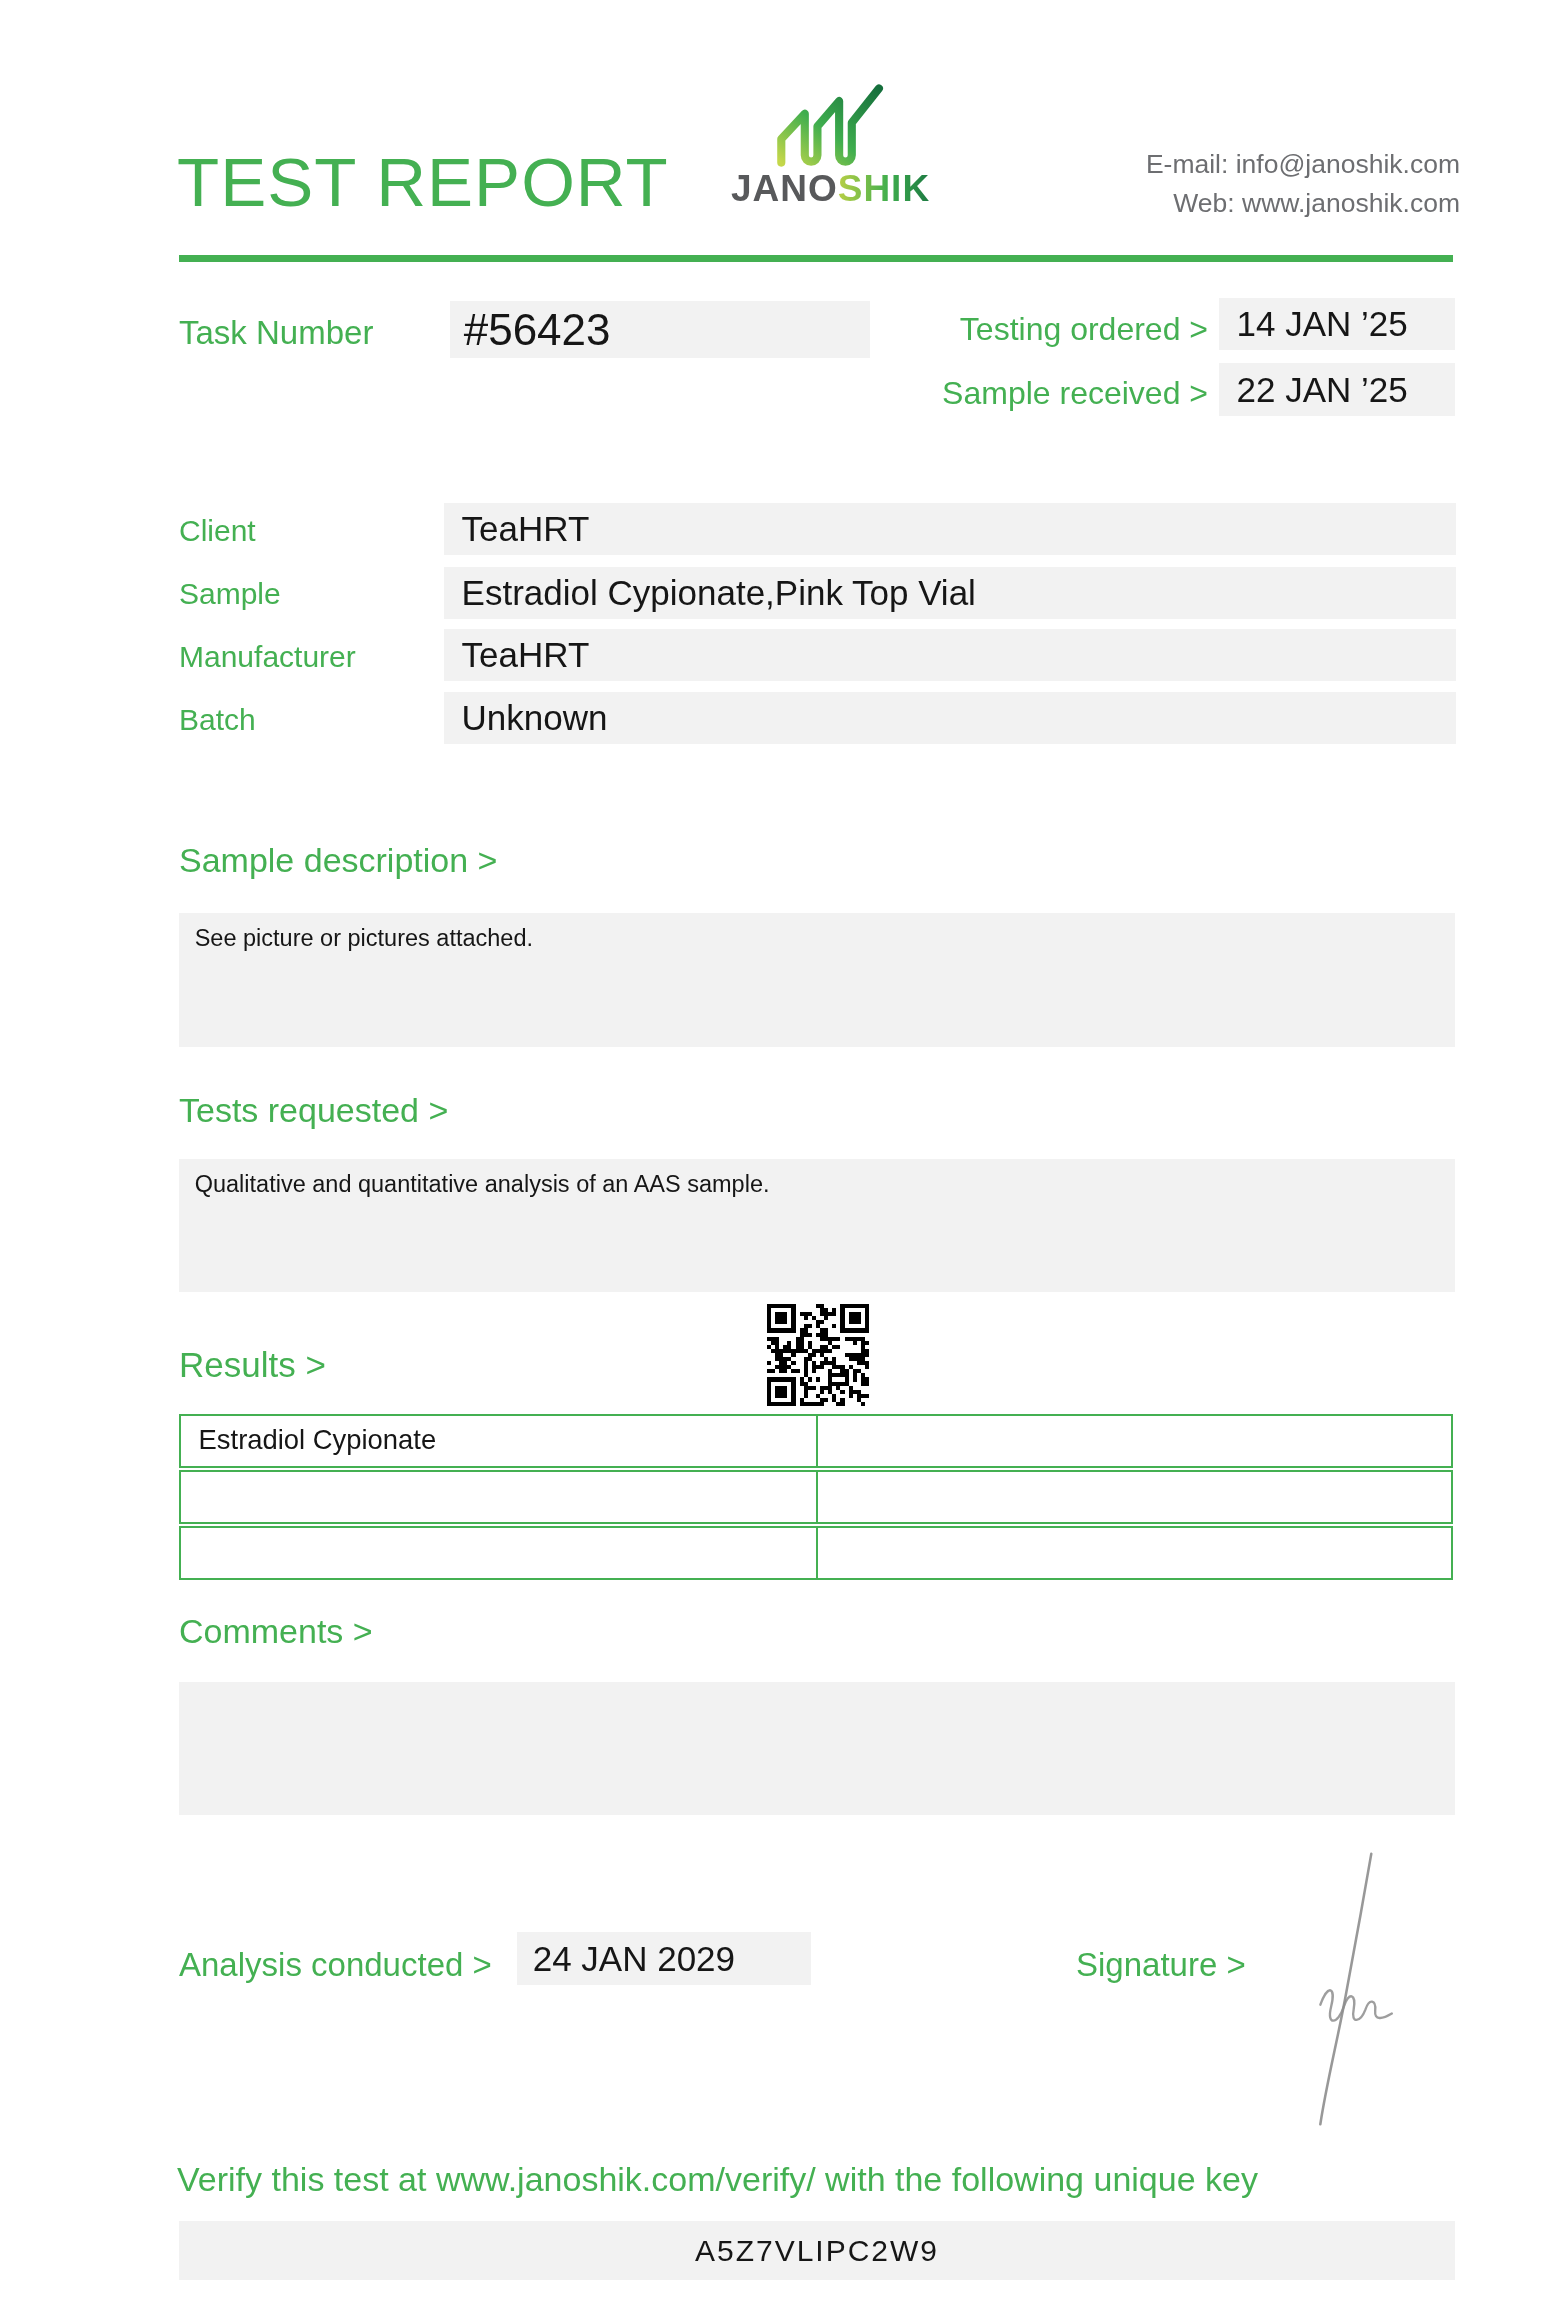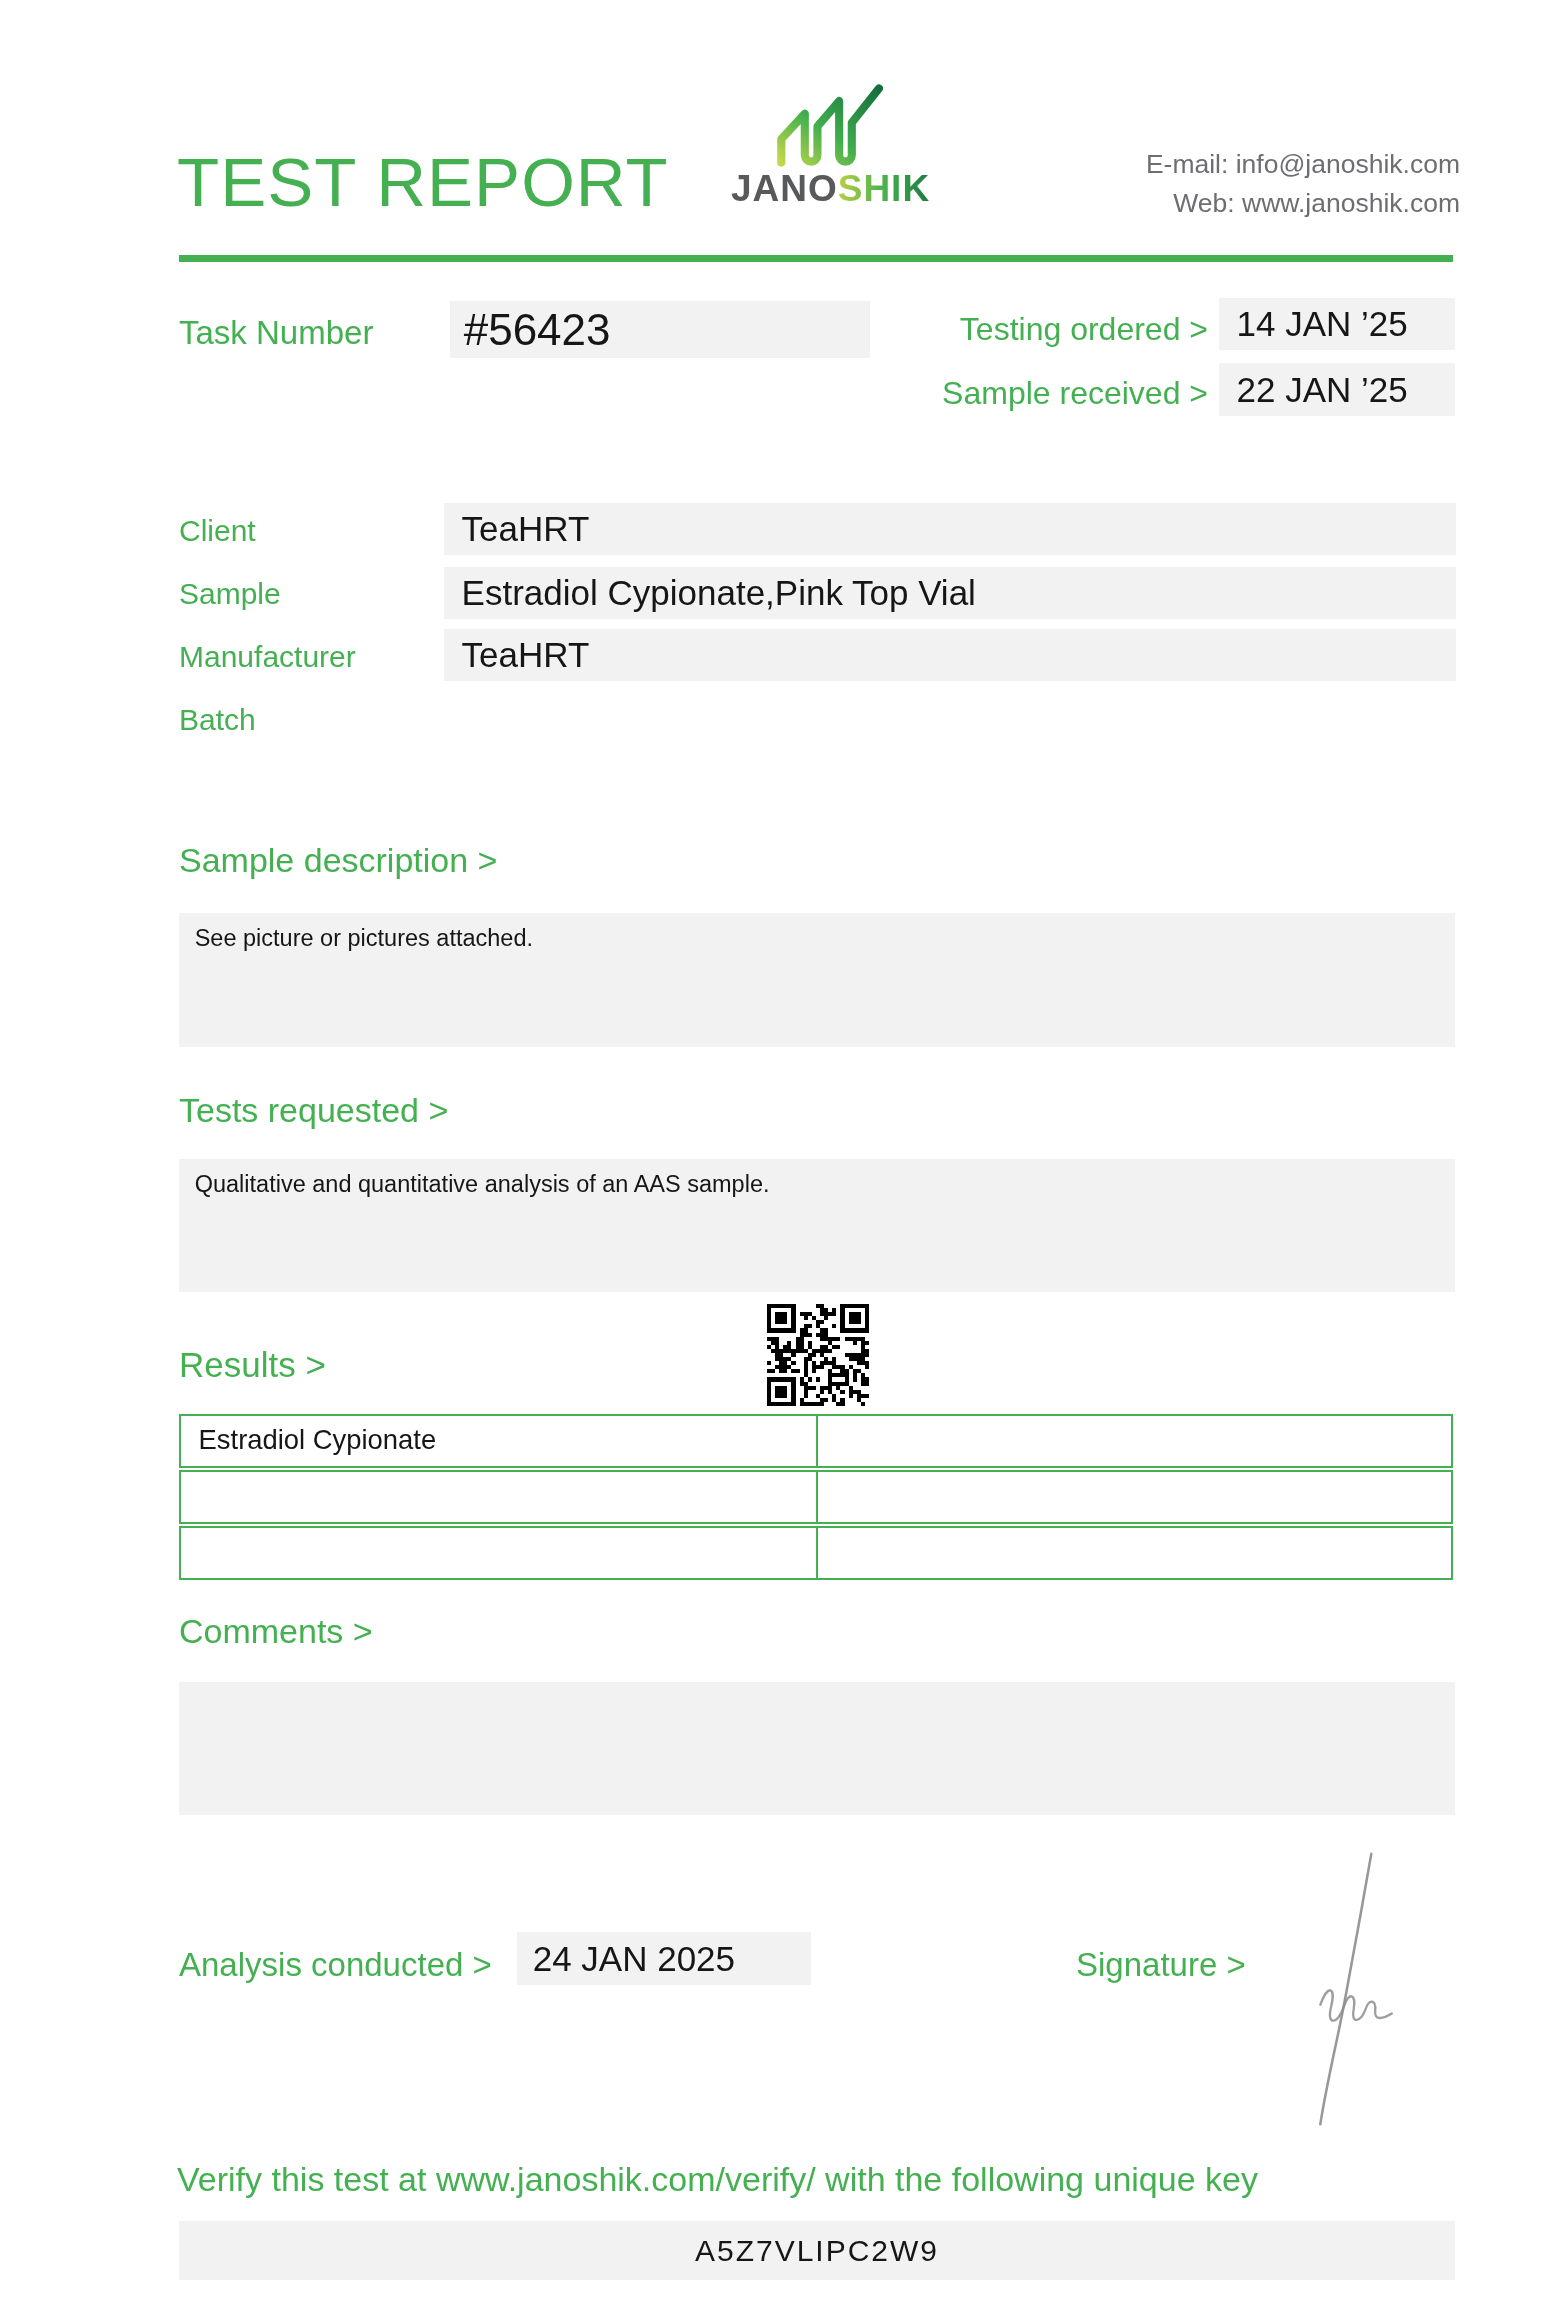--- a/index.html
+++ b/index.html
@@ -92,20 +92,23 @@
   <div class="abs gbox" style="left:412px;top:567px;width:1012px;height:52px;">
     <div class="val" style="padding-left:17.6px;line-height:52px;">Estradiol Cypionate,Pink Top Vial</div>
   </div>
 
   <div class="abs lbl" style="left:147px;top:640px;font-size:30px;">Manufacturer</div>
   <div class="abs gbox" style="left:412px;top:629px;width:1012px;height:52px;">
     <div class="val" style="padding-left:17.6px;line-height:52px;">TeaHRT</div>
   </div>
 
   <div class="abs lbl" style="left:147px;top:703px;font-size:30px;text-align:right;">Batch</div>
+  <div class="abs gbox" style="left:412px;top:692px;width:1012px;height:52px;">
+    <div class="val" style="padding-left:17.6px;line-height:52px;">Unknown</div>
+  </div>
 
   <div class="abs heading" style="left:147px;top:841px;">Sample description &gt;</div>
   <div class="abs gbox" style="left:147px;top:913px;width:1276px;height:134px;">
     <div class="boxtext">See picture or pictures attached.</div>
   </div>
 
   <div class="abs heading" style="left:147px;top:1091px;">Tests requested &gt;</div>
   <div class="abs gbox" style="left:147px;top:1159px;width:1276px;height:133px;">
     <div class="boxtext">Qualitative and quantitative analysis of an AAS sample.</div>
   </div>
@@ -344,21 +347,21 @@
       <div class="tcell c1"></div>
       <div class="tcell c2"></div>
     </div>
   </div>
 
   <div class="abs heading" style="left:147px;top:1612px;">Comments &gt;</div>
   <div class="abs gbox" style="left:147px;top:1682px;width:1276px;height:133px;"></div>
 
   <div class="abs lbl" style="left:147px;top:1946px;font-size:33px;">Analysis conducted &gt;</div>
   <div class="abs gbox" style="left:485px;top:1932px;width:294px;height:53px;">
-    <div class="val" style="padding-left:15.7px;line-height:53px;font-size:35px;">24 JAN 2025</div>
+    <div class="val" style="padding-left:15.7px;line-height:53px;font-size:35px;">24 JAN 2029</div>
   </div>
 
   <div class="abs lbl" style="left:1044px;top:1946px;font-size:33px;">Signature &gt;</div>
 
   <div class="abs" style="left:1245px;top:1848px;">
     <svg width="167" height="289" viewBox="0 0 170 295" fill="none">
       <path d="M96 6 C88 52 78 108 70 150 C62 194 50 242 44 282" stroke="#8d8d8d" stroke-width="2.6" stroke-linecap="round" opacity="0.9"></path>
       <path d="M44 160 c8 -22 16 -18 11 2 c-5 20 7 18 13 0 c5 -16 13 -13 10 3 c-3 15 7 13 12 0 c4 -12 11 -10 10 1 c-1 10 7 9 17 3" stroke="#8d8d8d" stroke-width="2.4" stroke-linecap="round" opacity="0.85"></path>
     </svg>
   </div>

